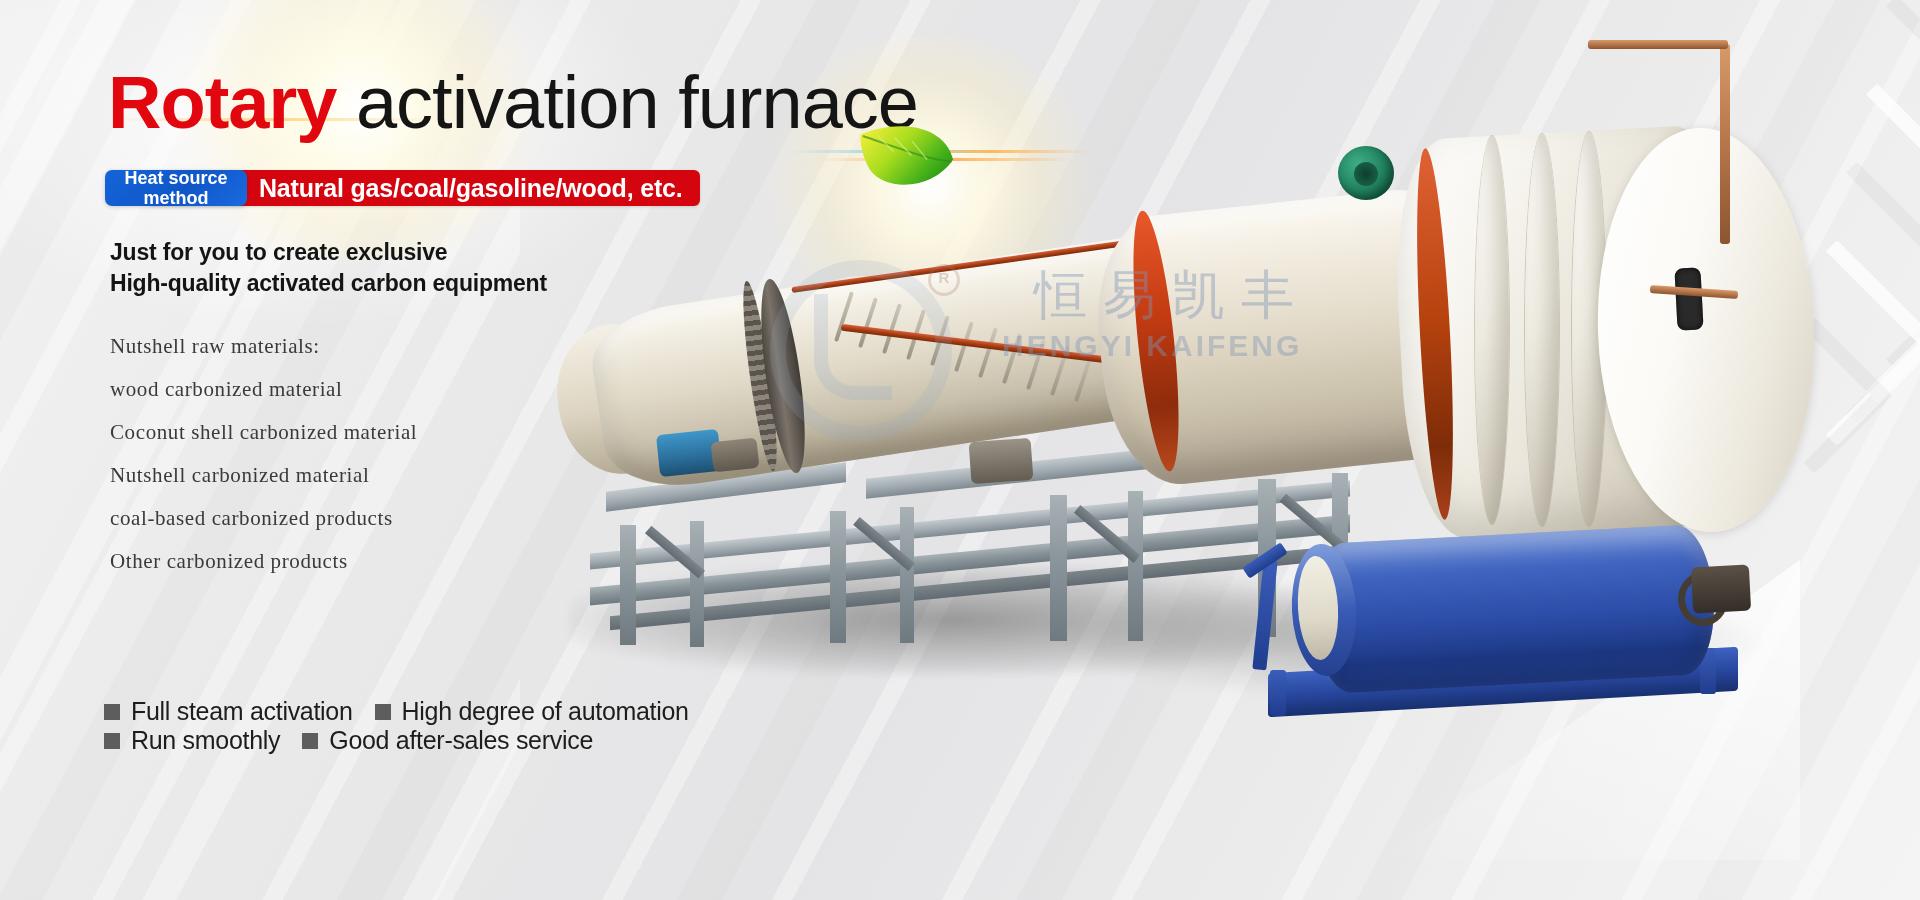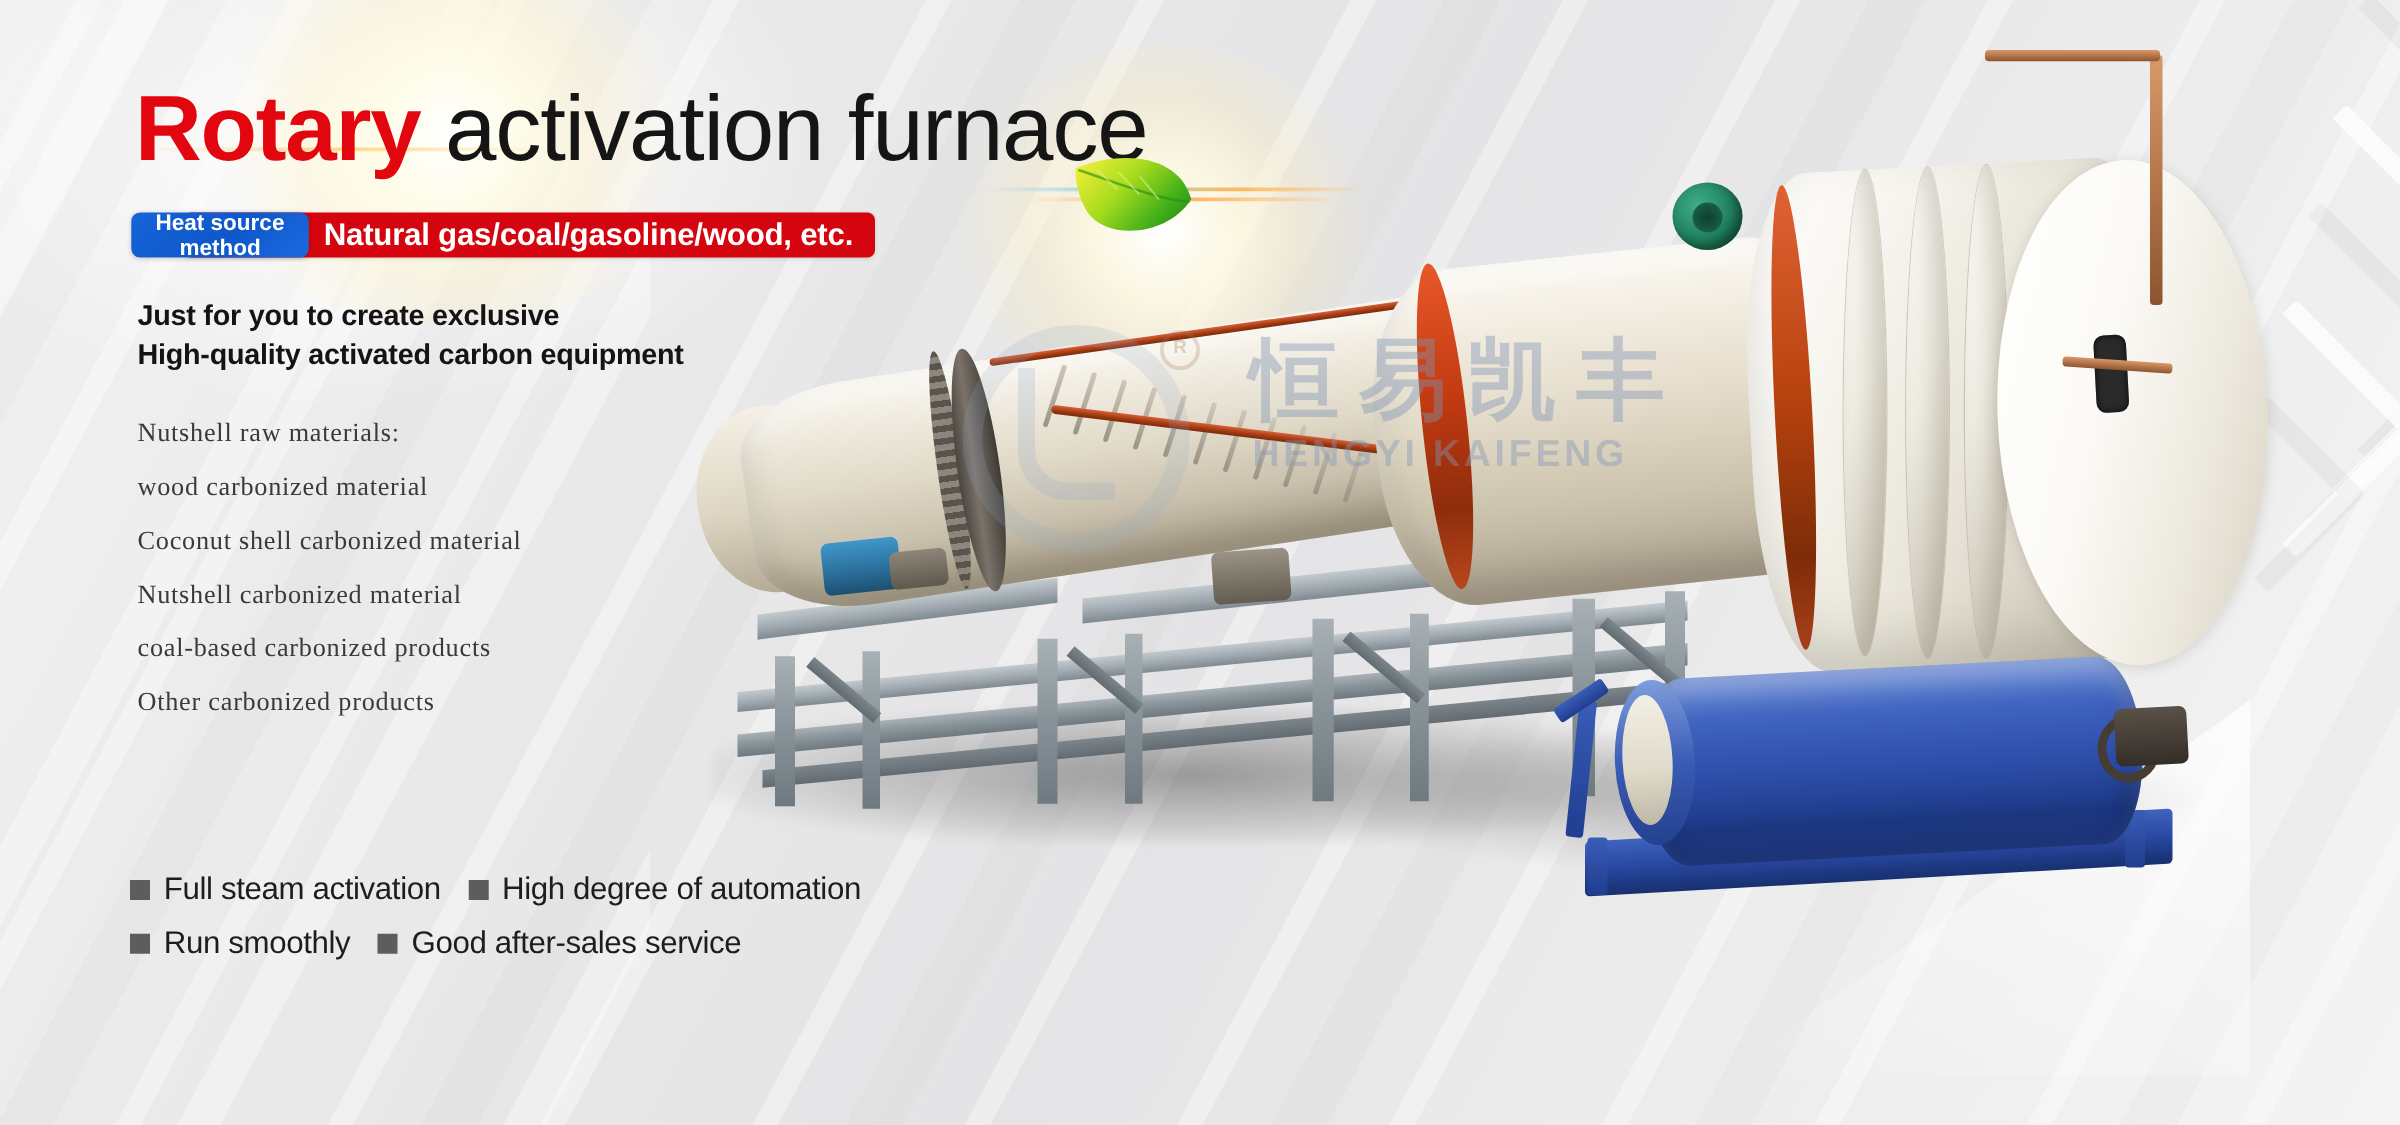--- a/index.html
+++ b/index.html
@@ -116,21 +116,21 @@
   .rawlist{
     position:absolute;left:110px;top:325px;z-index:6;
     font-family:"Liberation Serif", serif;
     font-size:21px;color:#3a3a3a;line-height:2.05;letter-spacing:.6px;
   }
   .rawlist div{white-space:nowrap;}
 
   
   .features{
     position:absolute;left:104px;top:697px;z-index:6;
-    display:flex;flex-direction:column;gap:14px;
+    display:flex;flex-direction:column;
   }
   .feat-row{display:flex;align-items:center;gap:22px;}
   .feat{display:flex;align-items:center;gap:11px;}
   .sq{width:16px;height:16px;background:#5d5d5d;flex:0 0 auto;}
   .feat-txt{font-size:25px;color:#1d1d1d;white-space:nowrap;letter-spacing:-.3px;}
 
   
   .machine{position:absolute;left:540px;top:110px;width:1380px;height:620px;z-index:4;}
 
   
@@ -272,22 +272,22 @@
     border:7px solid #453d34;background:transparent;
   }
 
   
   .watermark{
     position:absolute;left:1000px;top:268px;z-index:9;opacity:.42;pointer-events:none;
     display:flex;flex-direction:column;align-items:flex-start;
   }
   .wm-top{display:flex;align-items:center;gap:14px;}
   .wm-cn{
-    font-family:"DejaVu Sans", sans-serif;font-size:71px;font-weight:700;
-    color:#7f94b5;letter-spacing:16px;line-height:1;
+    font-family:"DejaVu Sans", sans-serif;font-size:53px;font-weight:400;
+    color:#7f94b5;letter-spacing:16px;line-height:1;margin-left:34px;
   }
   .wm-en{
     font-size:30px;font-weight:700;color:#8397b6;letter-spacing:3px;margin-top:8px;margin-left:2px;
   }
   .wm-mark{
     position:absolute;left:-230px;top:-8px;width:150px;height:150px;border-radius:50%;
     border:16px solid rgba(150,170,200,.45);
   }
   .wm-mark:after{
     content:"";position:absolute;left:28px;top:18px;width:64px;height:92px;

